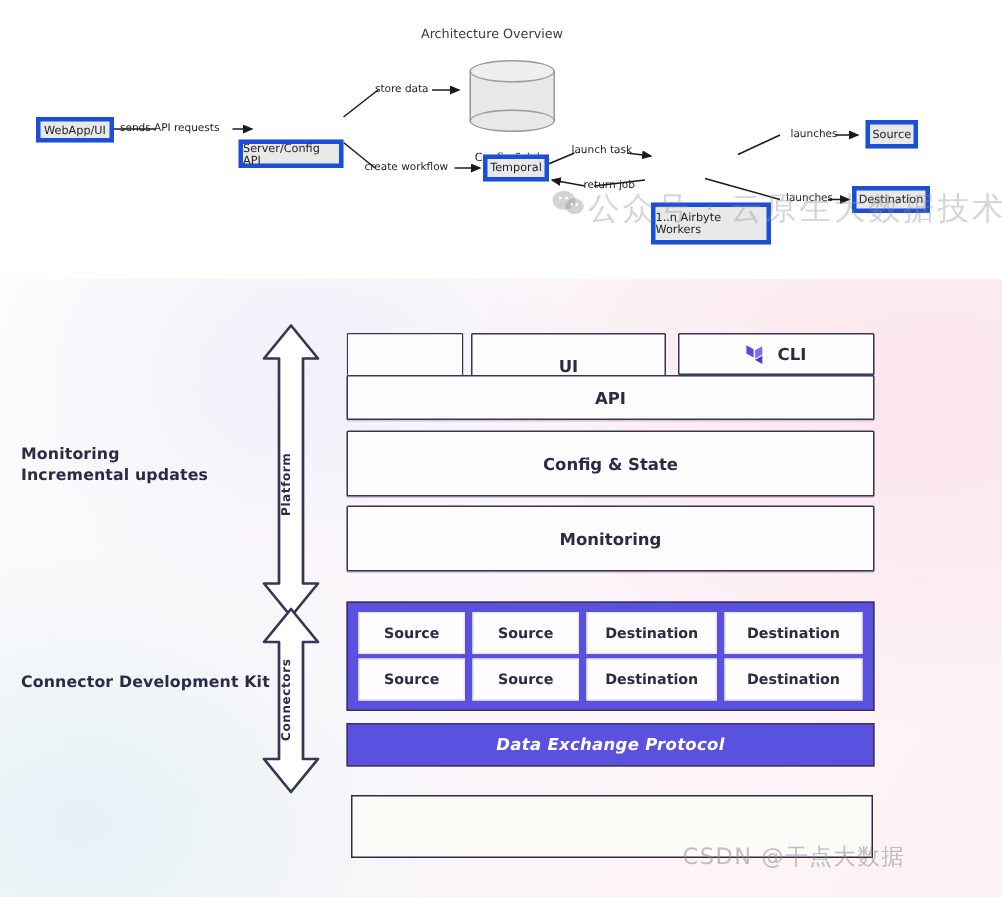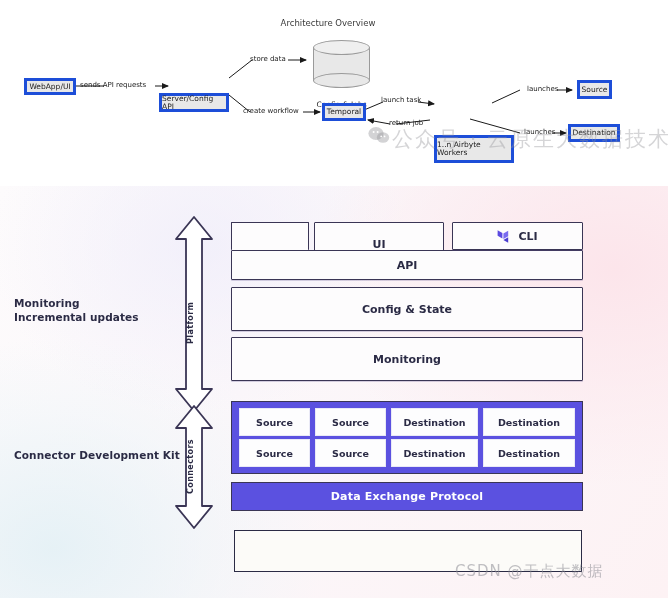--- a/index.html
+++ b/index.html
@@ -212,21 +212,21 @@
   <div class="conn-cell" style="left:239px;top:222px;width:71px;height:28px;">Source</div>
   <div class="conn-cell" style="left:315px;top:222px;width:71px;height:28px;">Source</div>
   <div class="conn-cell" style="left:391px;top:222px;width:87px;height:28px;">Destination</div>
   <div class="conn-cell" style="left:483px;top:222px;width:92px;height:28px;">Destination</div>
 
   <div class="conn-cell" style="left:239px;top:253px;width:71px;height:28px;">Source</div>
   <div class="conn-cell" style="left:315px;top:253px;width:71px;height:28px;">Source</div>
   <div class="conn-cell" style="left:391px;top:253px;width:87px;height:28px;">Destination</div>
   <div class="conn-cell" style="left:483px;top:253px;width:92px;height:28px;">Destination</div>
 
-  <div class="protocol" style="left:231px;top:296px;width:352px;height:29px;">Data Exchange Protocol</div>
+  <div class="protocol" style="left:231px;top:296px;width:352px;height:29px;font-style:italic;">Data Exchange Protocol</div>
 
   <div class="logobar" style="left:234px;top:344px;width:348px;height:42px;">
 
     
 
     
 
     
 
     

